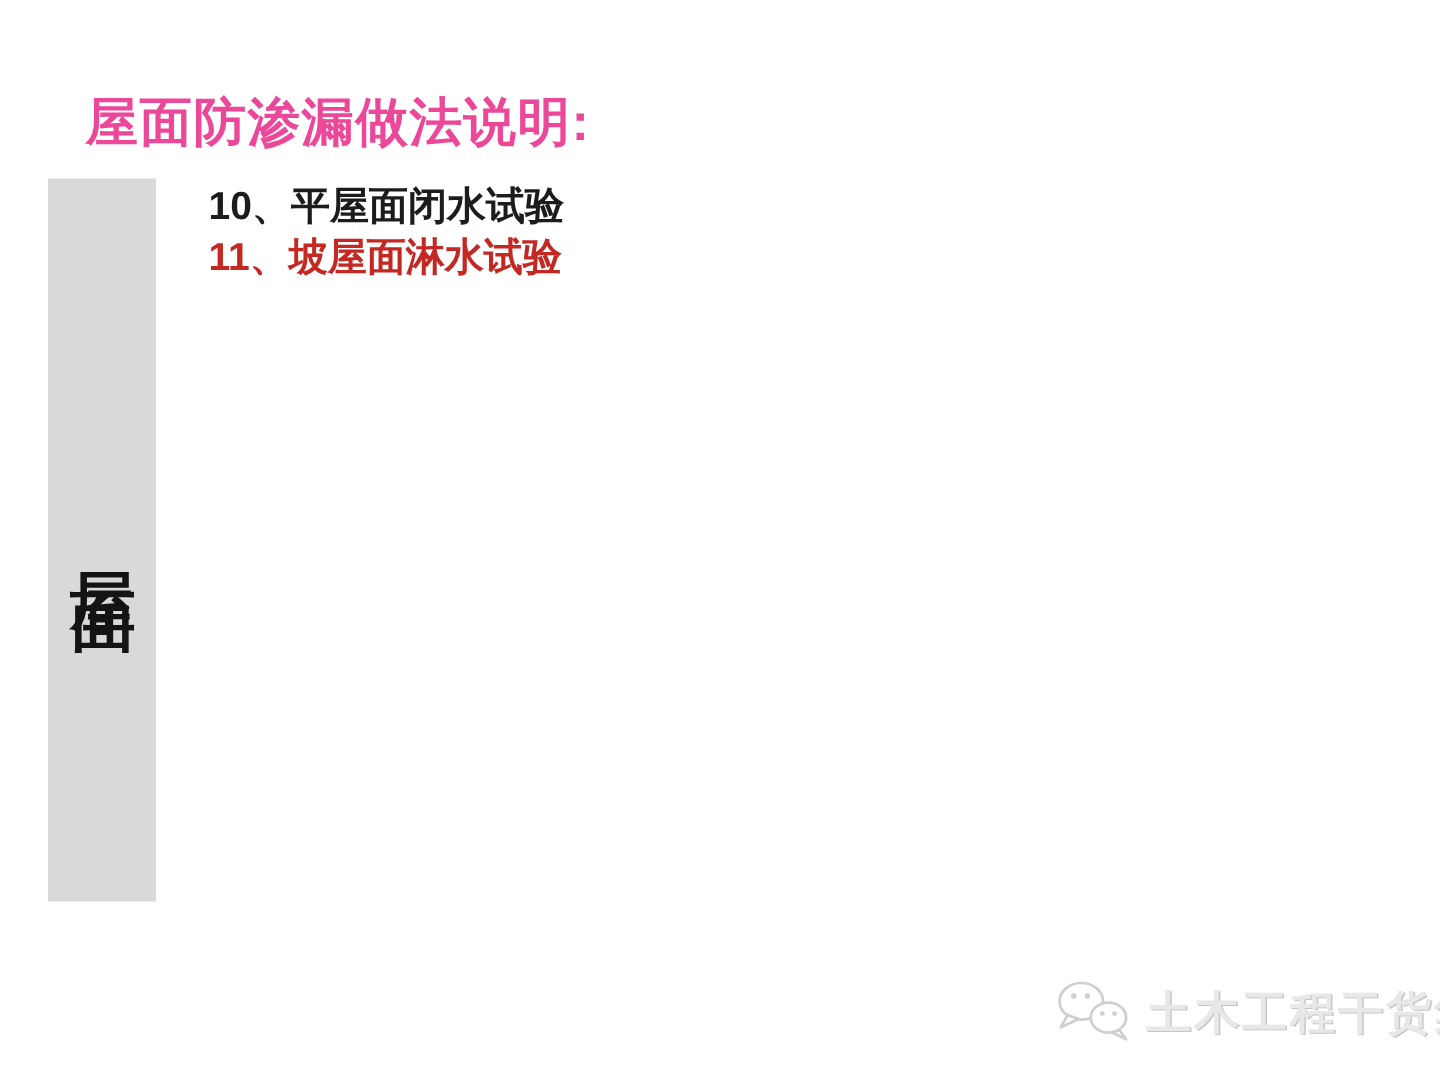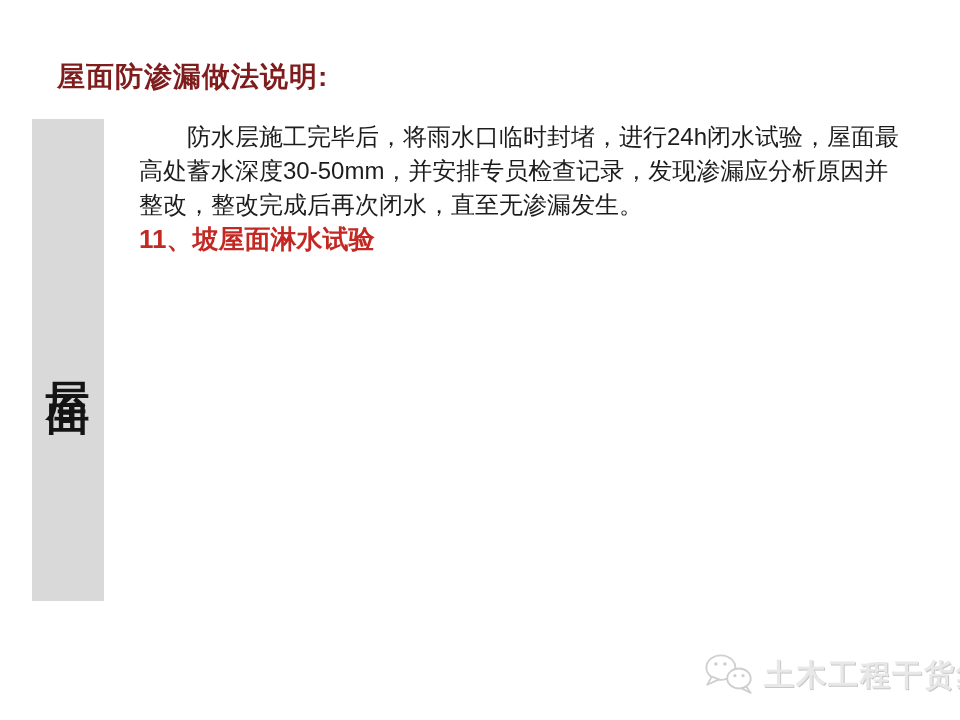--- a/index.html
+++ b/index.html
@@ -9,23 +9,23 @@
     height: 720px;
     background: #ffffff;
     overflow: hidden;
     font-family: "Liberation Sans", sans-serif;
   }
   .page-title {
     position: absolute;
     left: 57px;
     top: 58px;
     margin: 0;
-    font-size: 28px;
+    font-size: 35px;
     font-weight: bold;
-    color: #7f1d1d;
+    color: #ec4899;
     letter-spacing: 1px;
   }
   .sidebar {
     position: absolute;
     left: 32px;
     top: 119px;
     width: 72px;
     height: 482px;
     background: #d9d9d9;
     display: flex;
@@ -80,21 +80,21 @@
 <div class="slide">
 
   <h1 class="page-title">屋面防渗漏做法说明:</h1>
 
   <div class="sidebar">
     <span class="sidebar-label">屋面</span>
   </div>
 
   <div class="content">
     <div class="sec-black">
-      <p class="para">防水层施工完毕后，将雨水口临时封堵，进行24h闭水试验，屋面最高处蓄水深度30-50mm，并安排专员检查记录，发现渗漏应分析原因并整改，整改完成后再次闭水，直至无渗漏发生。</p>
+      <p class="heading">10、平屋面闭水试验</p>
     </div>
     <div class="sec-red">
       <p class="heading">11、坡屋面淋水试验</p>
     </div>
   </div>
 
   <div class="watermark">
     <span>
       <svg width="58" height="46" viewBox="0 0 64 50" xmlns="http://www.w3.org/2000/svg">
         <ellipse cx="23" cy="19" rx="16" ry="13.5" fill="#ffffff" stroke="#cfcfcf" stroke-width="2"></ellipse>

